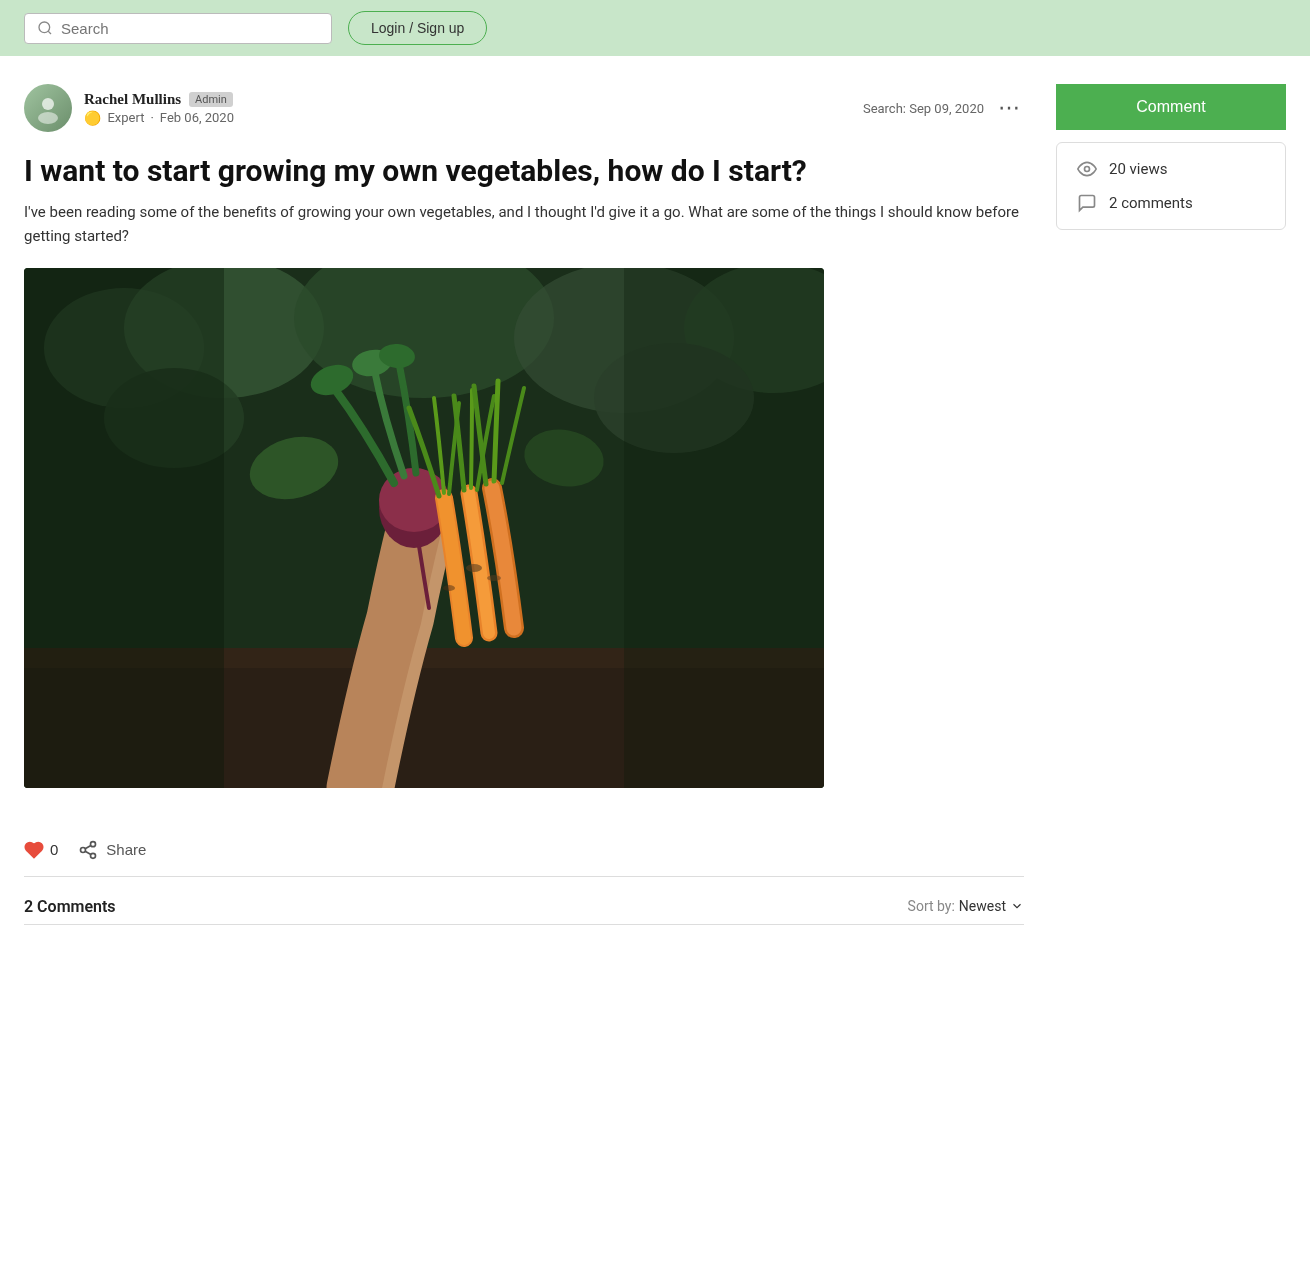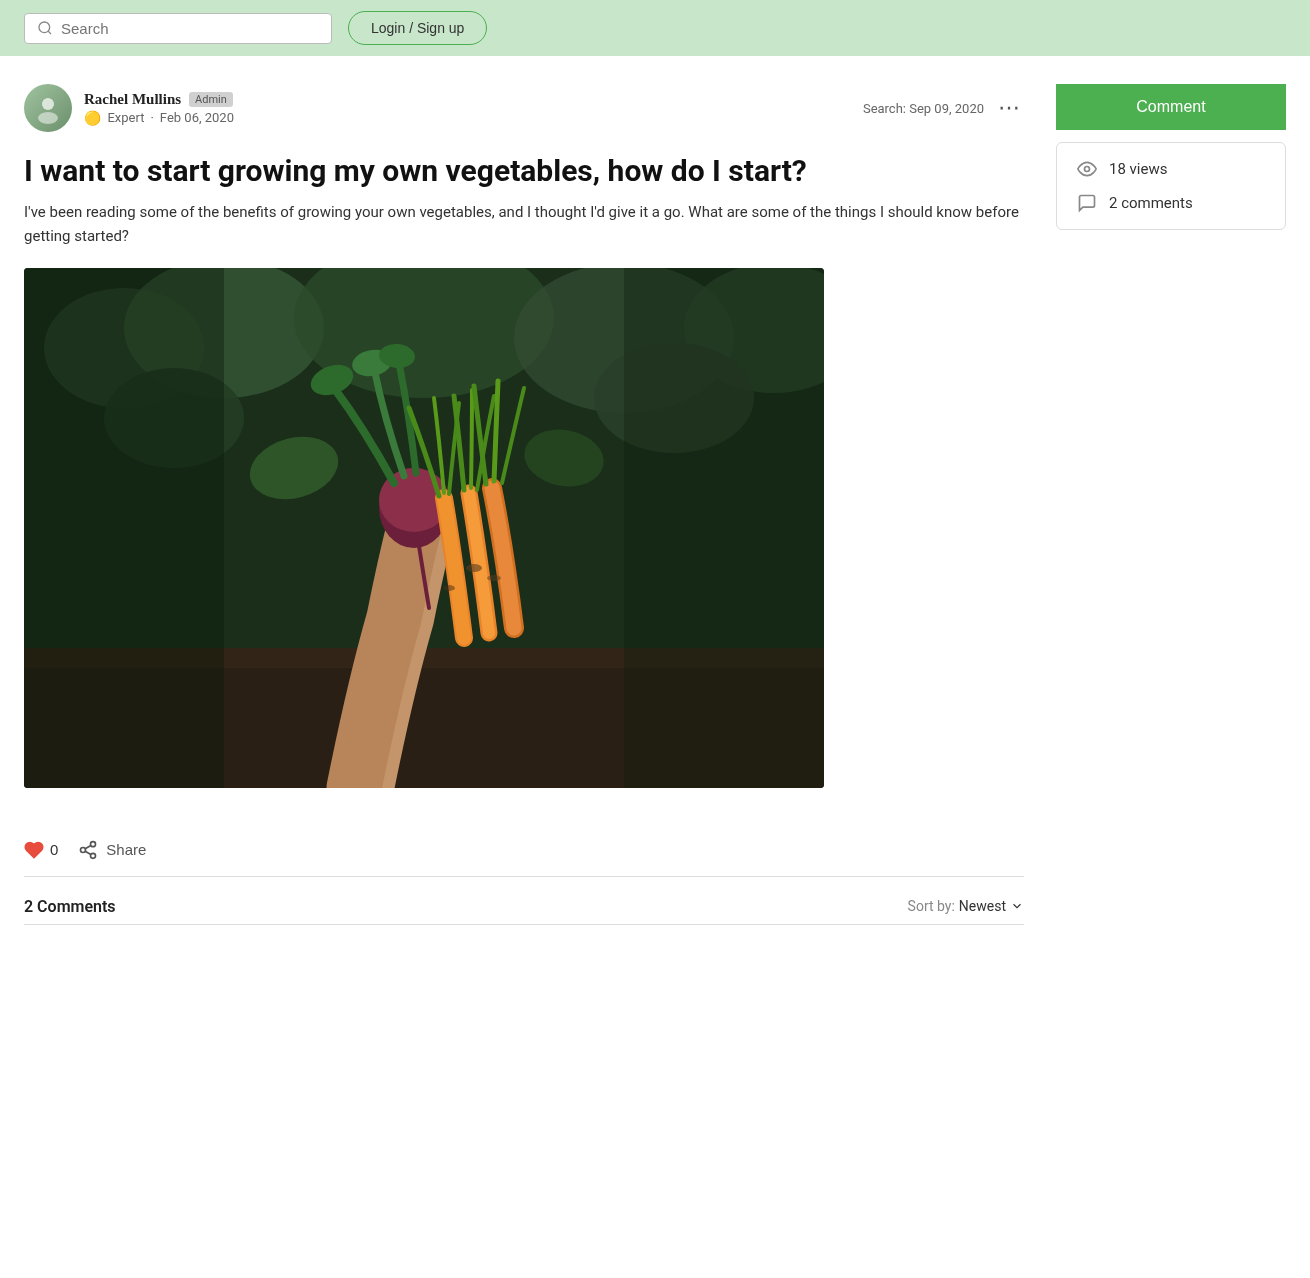--- a/index.html
+++ b/index.html
@@ -463,21 +463,21 @@
   </div>
 
   <div class="sidebar">
     <button class="comment-btn">Comment</button>
     <div class="stats-box">
       <div class="stat-row">
         <svg class="stat-icon" width="20" height="20" viewBox="0 0 24 24" fill="none" stroke="currentColor" stroke-width="2">
           <path d="M1 12s4-8 11-8 11 8 11 8-4 8-11 8-11-8-11-8z"></path>
           <circle cx="12" cy="12" r="3"></circle>
         </svg>
-        <span>18 views</span>
+        <span>20 views</span>
       </div>
       <div class="stat-row">
         <svg class="stat-icon" width="20" height="20" viewBox="0 0 24 24" fill="none" stroke="currentColor" stroke-width="2">
           <path d="M21 15a2 2 0 0 1-2 2H7l-4 4V5a2 2 0 0 1 2-2h14a2 2 0 0 1 2 2z"></path>
         </svg>
         <span>2 comments</span>
       </div>
     </div>
   </div>
 

